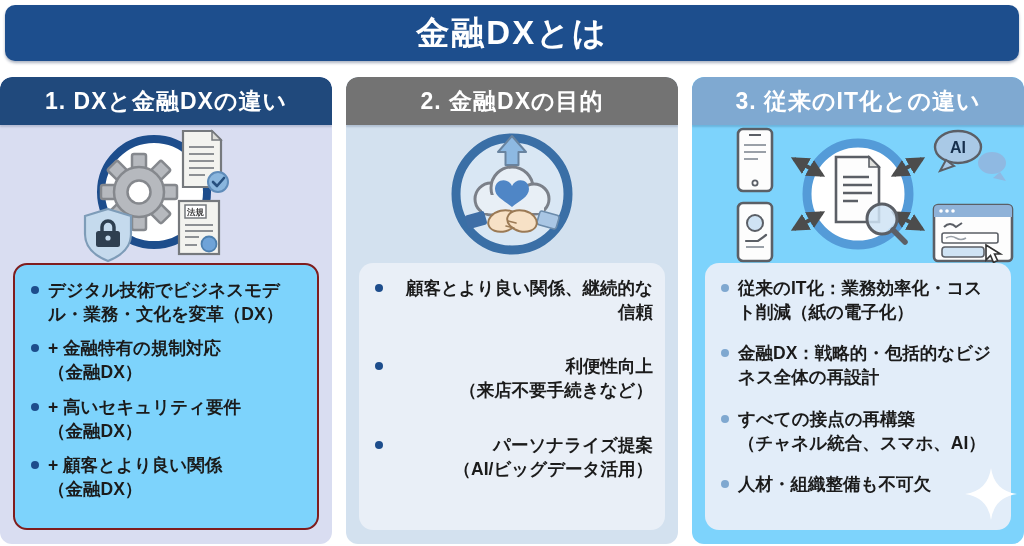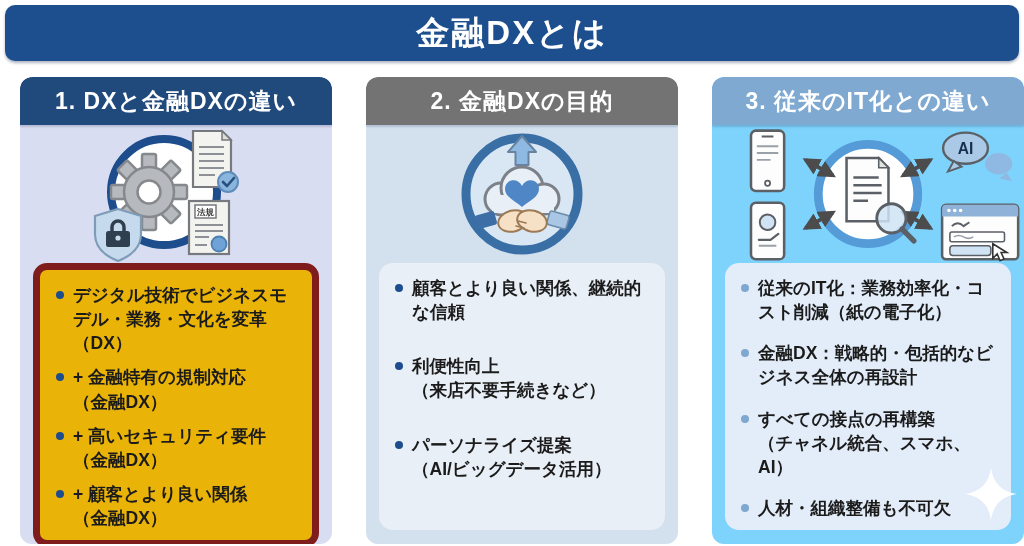--- a/index.html
+++ b/index.html
@@ -14,39 +14,39 @@
     background:#1d4e8d;border-radius:10px;
     display:flex;align-items:center;justify-content:center;
     box-shadow:0 2px 3px rgba(20,40,80,.35);
   }
   .banner h1{margin:0;color:#ffffff;font-size:33px;font-weight:bold;letter-spacing:2px;}
   
   .columns{
     position:absolute;top:77px;left:0;right:0;height:467px;
     display:flex;gap:14px;
   }
-  .panel{flex:1;border-radius:12px;display:flex;flex-direction:column;overflow:hidden;margin-left:20px;}
+  .panel{flex:1;border-radius:12px;display:flex;flex-direction:column;overflow:hidden;}
   .panel-1{background:#d9ddf1;}
   .panel-2{background:#d3e1ef;}
   .panel-3{background:#7dd3fc;}
   .panel-header{
     height:48px;flex:0 0 48px;display:flex;align-items:center;justify-content:center;
     color:#ffffff;font-size:23px;font-weight:bold;letter-spacing:1px;
     border-radius:12px 12px 0 0;box-shadow:0 2px 2px rgba(20,40,80,.18);
   }
   .panel-1 .panel-header{background:#20497c;}
   .panel-2 .panel-header{background:#737373;}
   .panel-3 .panel-header{background:#7fa9d1;}
   .icon-area{height:138px;flex:0 0 138px;display:flex;align-items:center;justify-content:center;border-radius:23px;}
   .content-box{
     margin:0 13px 14px;border-radius:14px;flex:1;
     padding:13px 12px 10px;position:relative;
   }
-  .panel-1 .content-box{background:#eab308;border:7px solid #7f1d1d;}
-  .panel-2 .content-box{background:#e9eff7;}
+  .panel-1 .content-box{background:#7dd3fc;border:2px solid #7f1d1d;}
+  .panel-2 .content-box{background:#e9eff7;text-align:right;}
   .panel-3 .content-box{background:#e2edf9;}
   ul.bullets{list-style:none;margin:0;padding:0;}
   .bullets li{
     position:relative;padding-left:21px;
     font-size:17.5px;font-weight:bold;color:#1b1b1b;line-height:1.38;
     white-space:pre-line;
   }
   .bullets li::before{
     content:"";position:absolute;left:4px;top:8px;width:8px;height:8px;border-radius:50%;
     background:#1d4d8c;

